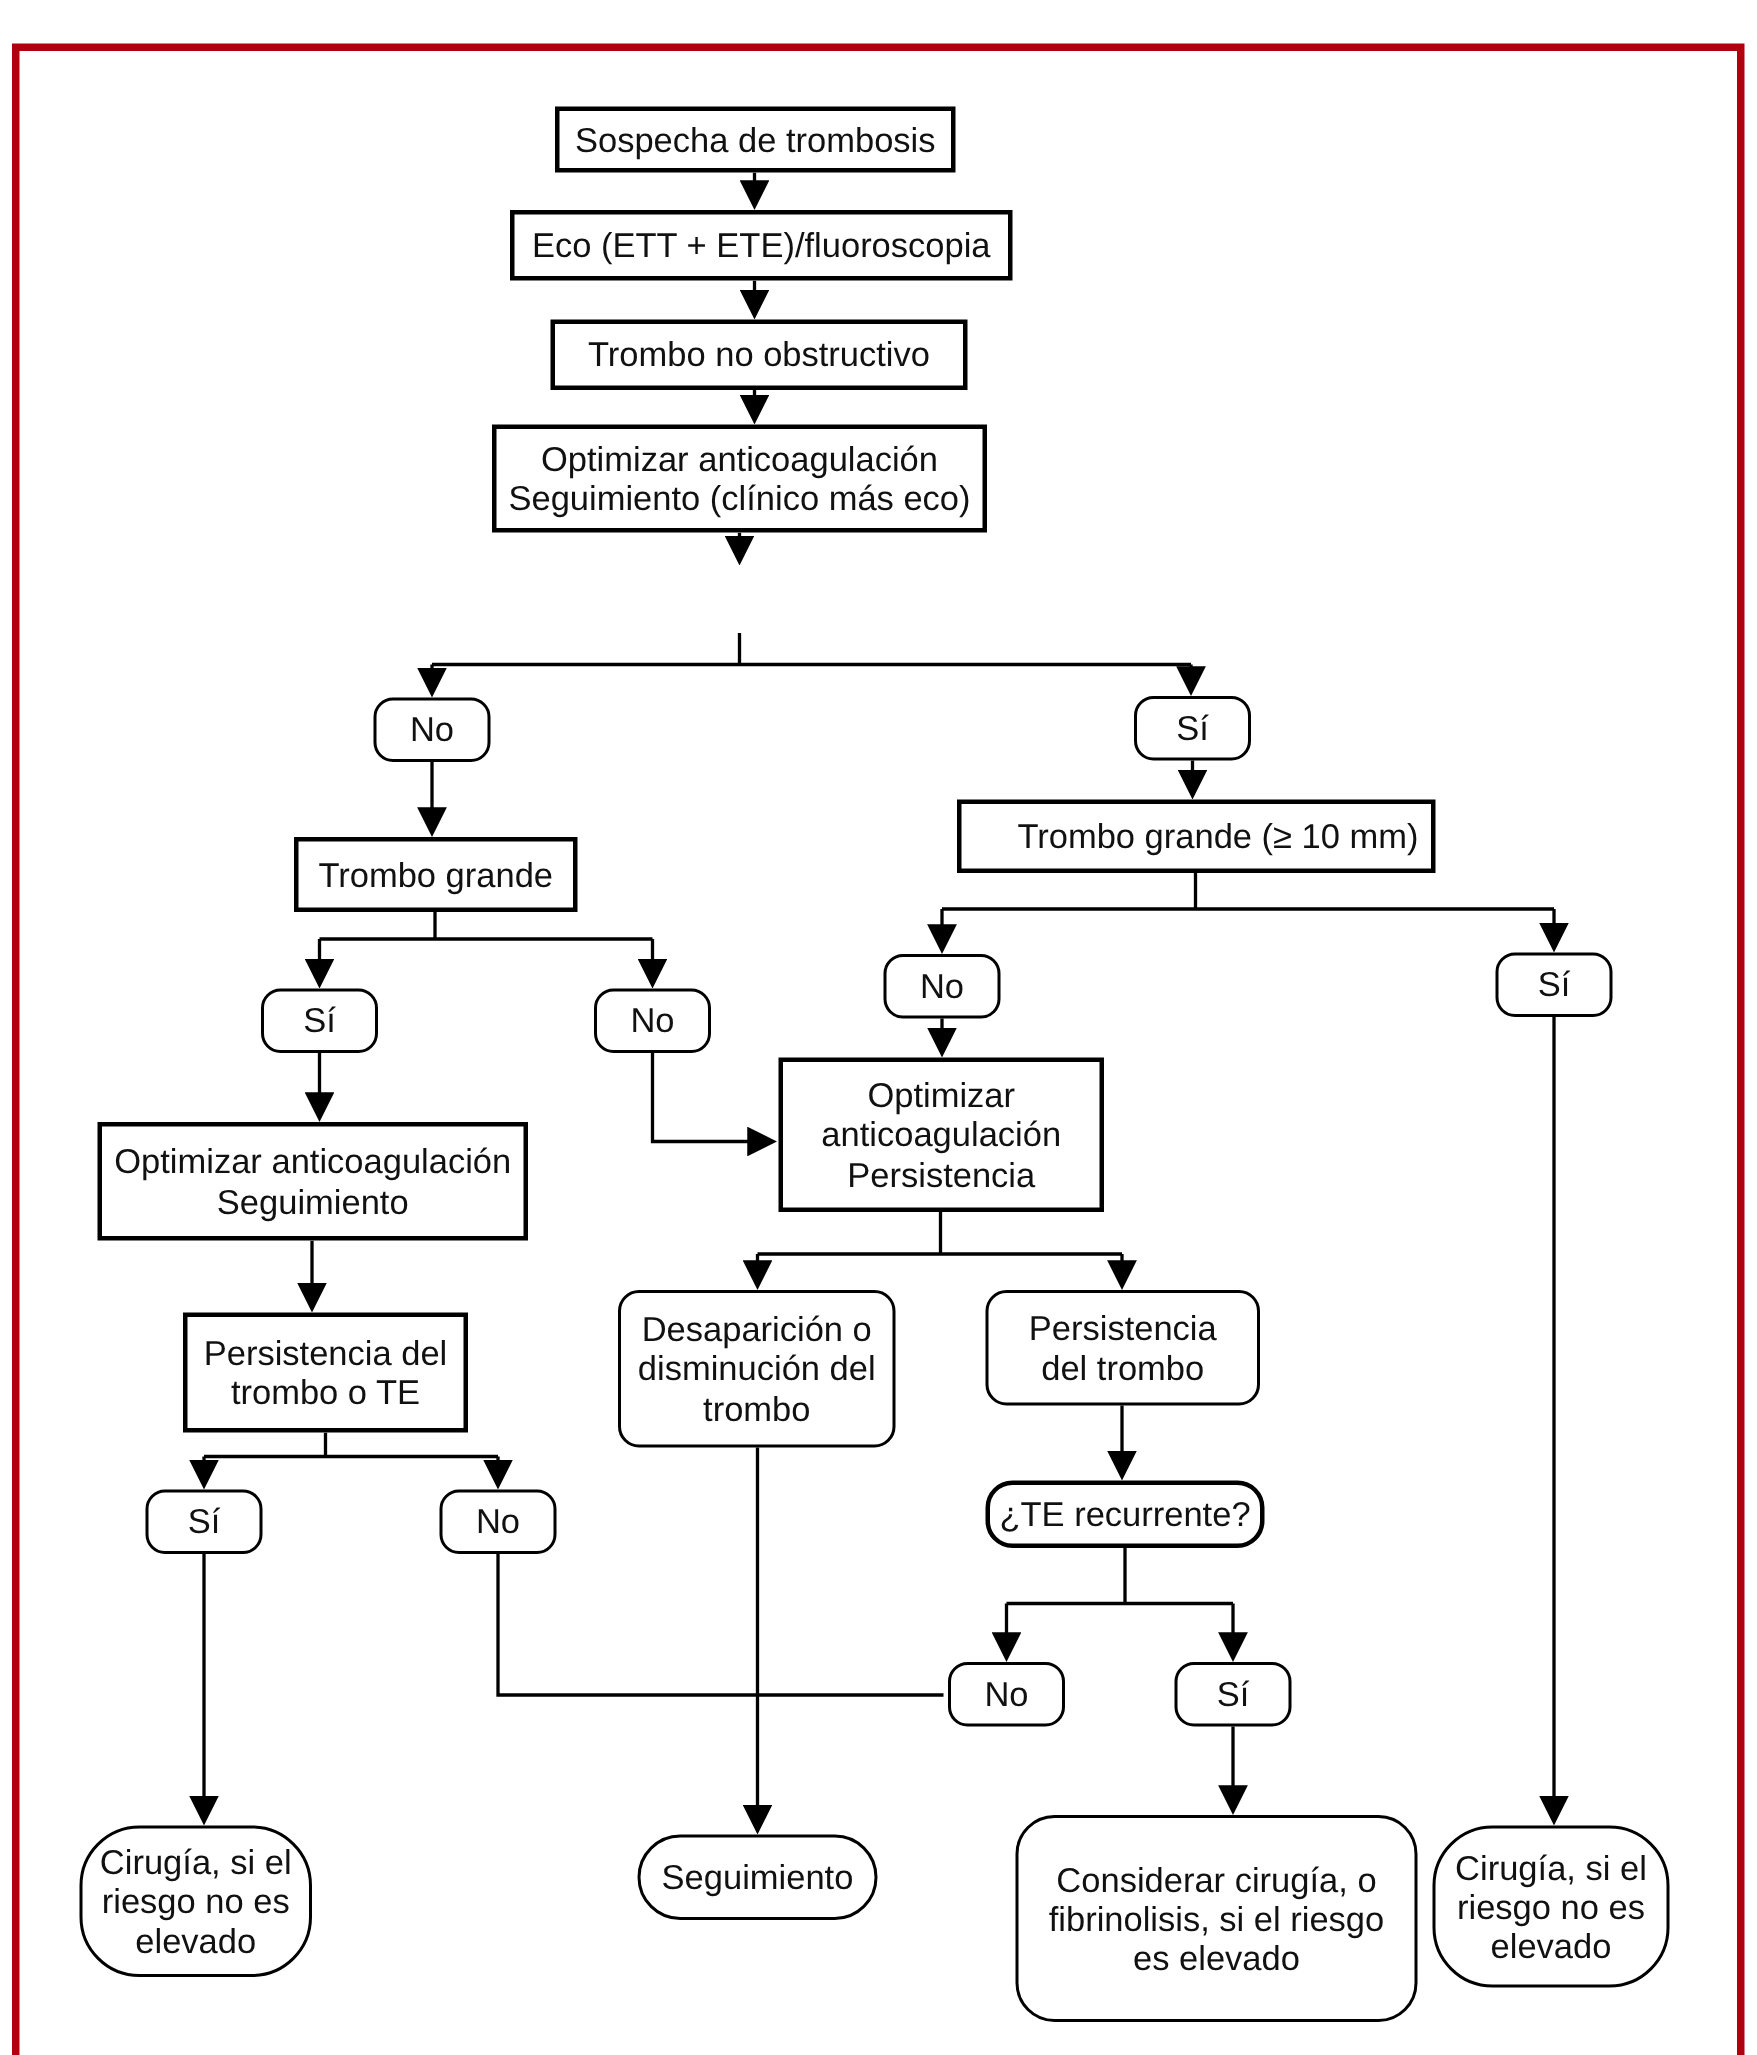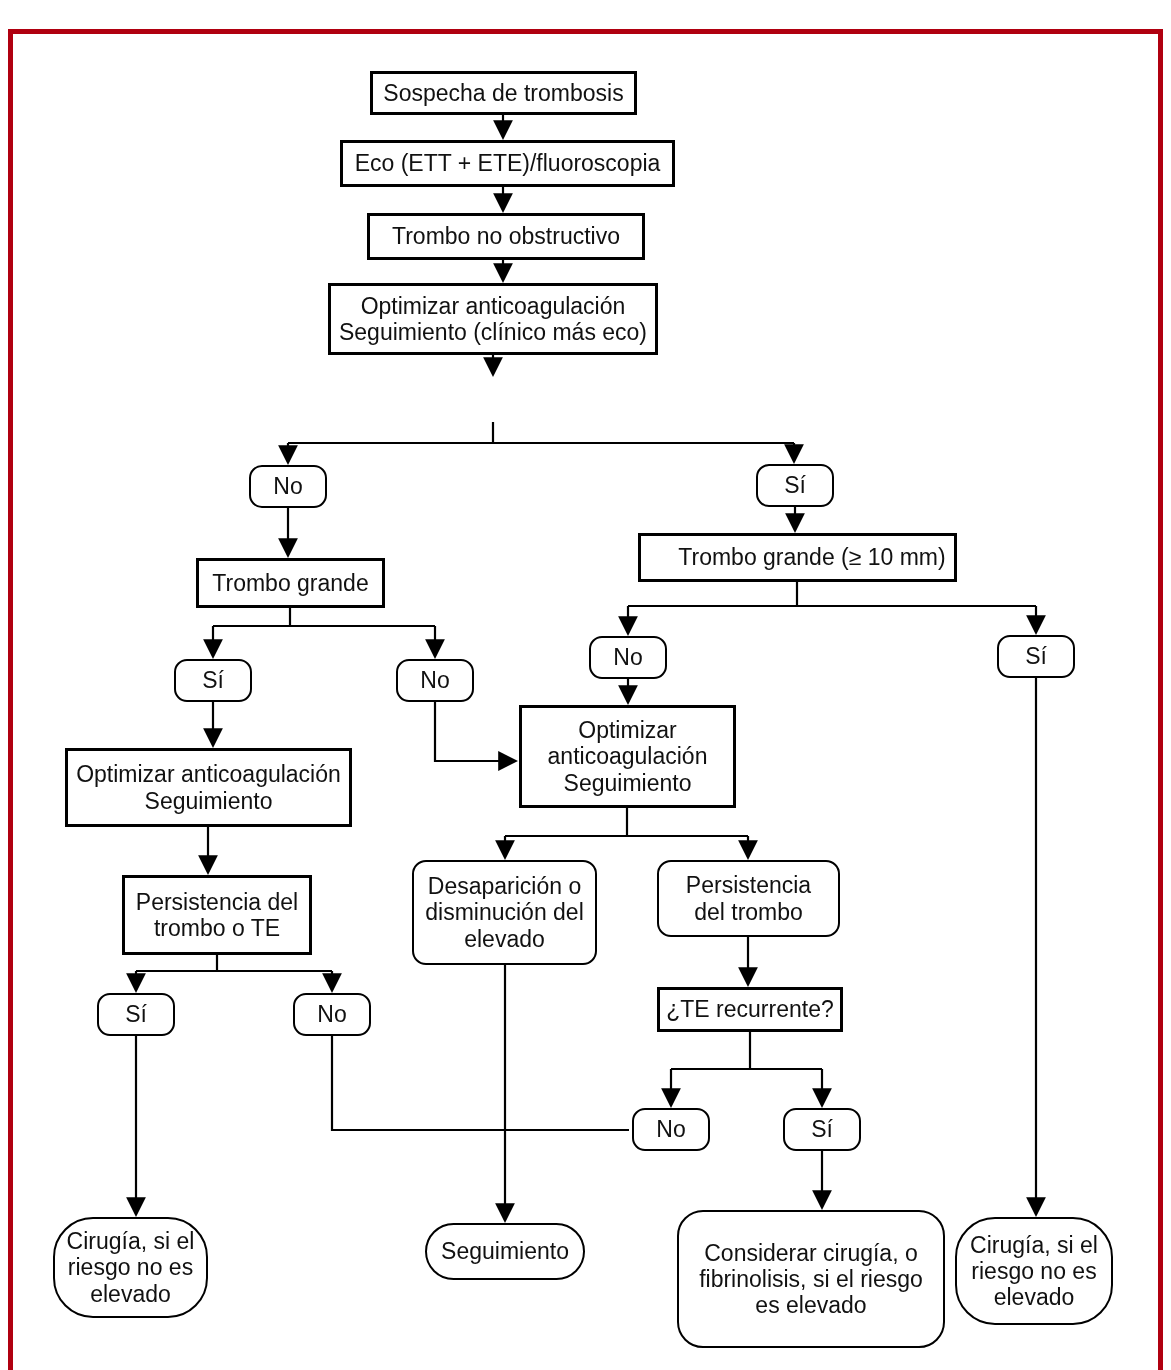--- a/index.html
+++ b/index.html
@@ -93,34 +93,34 @@
 
   <div class="node pill" style="left:174px;top:634px;">Sí</div>
   <div class="node pill" style="left:396px;top:634px;">No</div>
   <div class="node pill" style="left:589px;top:611px;">No</div>
   <div class="node pill" style="left:997px;top:610px;">Sí</div>
 
   <div class="node rect" style="left:65px;top:723px;width:287px;height:79px;">Optimizar anticoagulación
 Seguimiento</div>
   <div class="node rect" style="left:519px;top:680px;width:217px;height:103px;">Optimizar
 anticoagulación
-Seguimiento</div>
+Persistencia</div>
 
   <div class="node rect" style="left:122px;top:850px;width:190px;height:80px;">Persistencia del
 trombo o TE</div>
   <div class="node round" style="left:412px;top:835px;width:185px;height:105px;">Desaparición o
 disminución del
-elevado</div>
+trombo</div>
   <div class="node round" style="left:657px;top:835px;width:183px;height:77px;">Persistencia
 del trombo</div>
 
   <div class="node pill" style="left:97px;top:968px;">Sí</div>
   <div class="node pill" style="left:293px;top:968px;">No</div>
 
-  <div class="node rect" style="left:657px;top:962px;width:186px;height:45px;">¿TE recurrente?</div>
+  <div class="node rect" style="left:657px;top:962px;width:186px;height:45px;border-radius:18px;">¿TE recurrente?</div>
 
   <div class="node pill" style="left:632px;top:1083px;">No</div>
   <div class="node pill" style="left:783px;top:1083px;">Sí</div>
 
   <div class="node terminal" style="left:53px;top:1192px;width:155px;height:101px;border-radius:40px;">Cirugía, si el
 riesgo no es
 elevado</div>
   <div class="node terminal" style="left:425px;top:1198px;width:160px;height:57px;border-radius:29px;">Seguimiento</div>
   <div class="node terminal" style="left:677px;top:1185px;width:268px;height:138px;border-radius:26px;">Considerar cirugía, o
 fibrinolisis, si el riesgo

